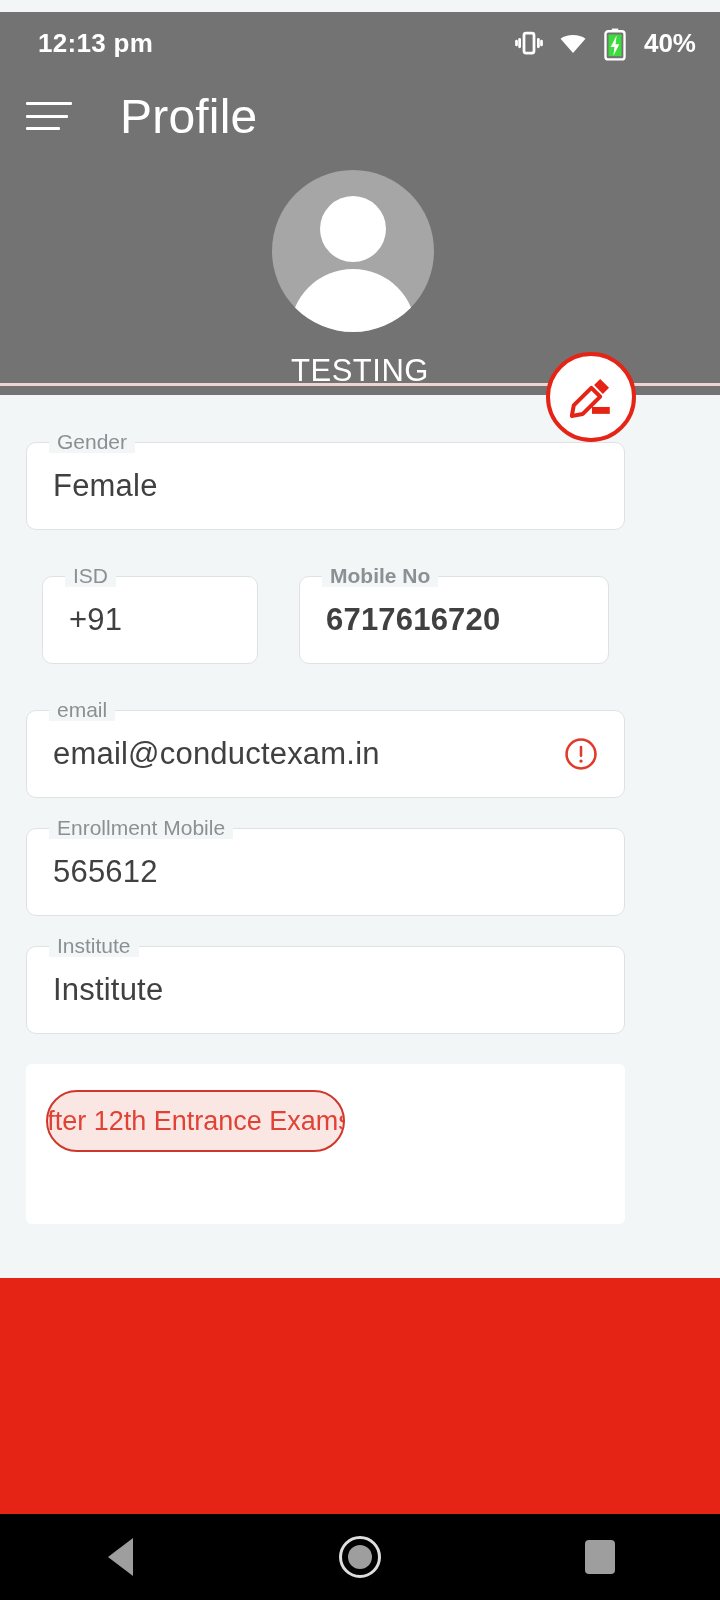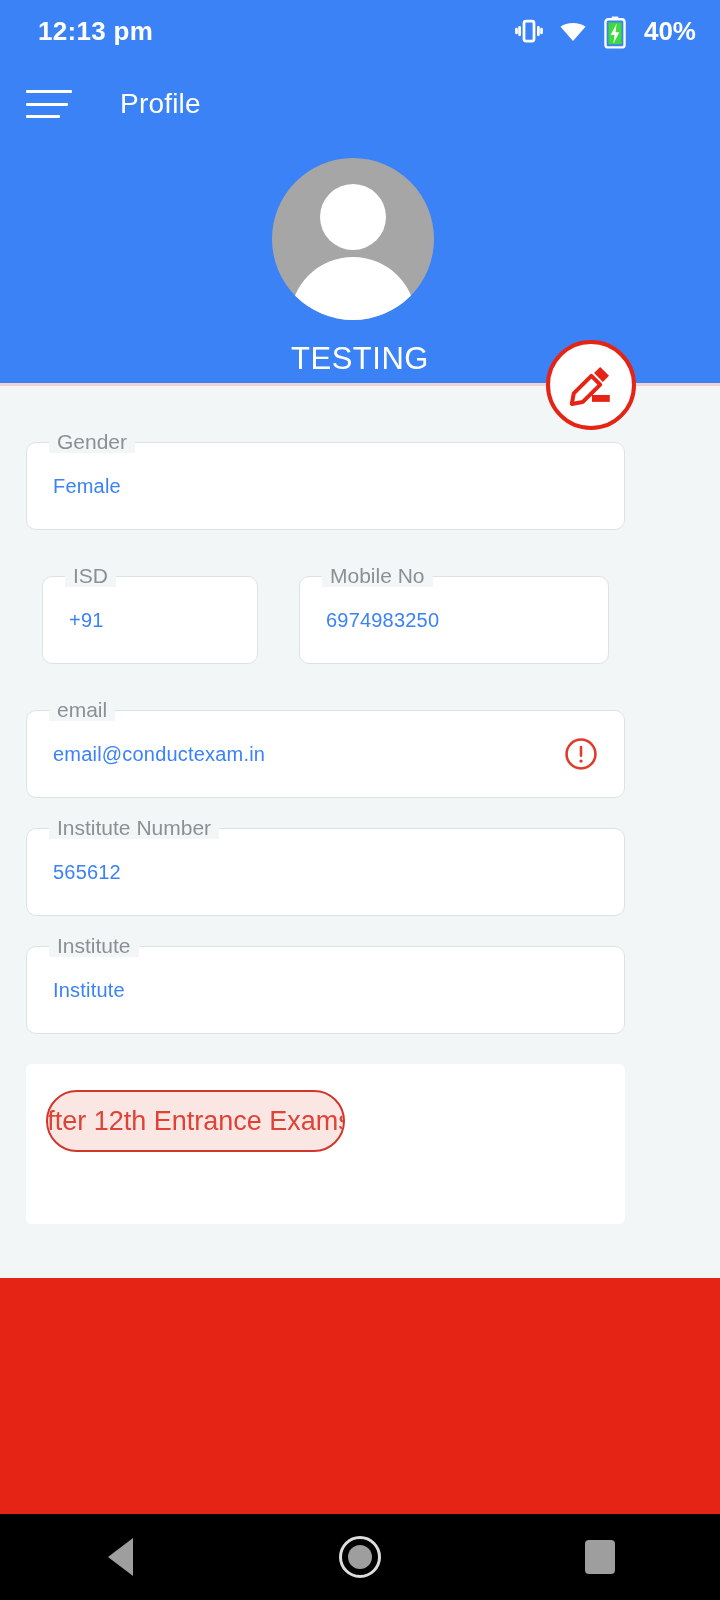--- a/index.html
+++ b/index.html
@@ -10,23 +10,23 @@
     overflow: hidden;
   }
   #app {
     position: relative;
     width: 720px; height: 1600px;
     background: #f2f6f7;
   }
 
   
   .header {
-    position: absolute; top: 0; left: 0;
+    position: absolute; top: 12px; left: 0;
     width: 720px; height: 383px;
-    background: #3b82f6;
+    background: #737373;
     overflow: visible;
   }
   .header-underline {
     position: absolute; top: 383px; left: 0;
     width: 720px; height: 3px;
     background: #f0d4d1;
   }
 
   
   .statusbar {
@@ -60,21 +60,21 @@
     width: 46px; height: 34px;
     display: flex; flex-direction: column; justify-content: space-between;
     padding: 3px 0;
     cursor: pointer;
   }
   .hamburger span { display:block; height: 3px; background: #ffffff; border-radius: 1px; }
   .hamburger span:nth-child(1) { width: 46px; }
   .hamburger span:nth-child(2) { width: 42px; }
   .hamburger span:nth-child(3) { width: 34px; }
   .appbar-title {
-    color: #ffffff; font-size: 28px; font-weight: 400;
+    color: #ffffff; font-size: 48px; font-weight: 400;
     margin-left: 48px; letter-spacing: .2px;
   }
 
   
   .avatar-wrap {
     position: absolute; top: 158px; left: 272px;
     width: 162px; height: 162px;
   }
   .avatar {
     width: 162px; height: 162px; border-radius: 50%;
@@ -128,35 +128,35 @@
   .field.in-row { margin: 16px; }
   .field-label {
     position: absolute; top: -12px; left: 22px;
     background: #f2f6f7;
     padding: 0 8px;
     font-size: 21px; color: #8b9094;
     line-height: 22px;
     white-space: nowrap;
   }
   .field-value {
-    font-size: 20px; color: #3b82f6;
+    font-size: 31px; color: #404040;
     letter-spacing: .2px;
     white-space: nowrap; overflow: hidden;
   }
   .field-error-icon {
     position: absolute; right: 26px; top: 50%;
     transform: translateY(-50%);
     width: 34px; height: 34px;
   }
   .field-error-icon svg { width: 34px; height: 34px; display:block; }
 
   .first-field { margin-top: 56px; }
 
   .isd-field { width: 216px; flex: 0 0 216px; }
-  .mobile-field { flex: 1 1 auto; }
+  .mobile-field { flex: 1 1 auto; font-weight: bold; }
 
   
   .courses-card {
     margin: 0 26px;
     background: #ffffff;
     border-radius: 6px;
     padding: 26px 0 30px 0;
     min-height: 160px;
   }
   .courses-title {
@@ -278,40 +278,40 @@
       <span class="field-value">Female</span>
     </div>
 
     <div class="field-row">
       <div class="field in-row isd-field">
         <span class="field-label">ISD</span>
         <span class="field-value">+91</span>
       </div>
       <div class="field in-row mobile-field">
         <span class="field-label">Mobile No</span>
-        <span class="field-value">6974983250</span>
+        <span class="field-value">6717616720</span>
       </div>
     </div>
 
     <div style="height:30px"></div>
 
     <div class="field">
       <span class="field-label">email</span>
       <span class="field-value">email@conductexam.in</span>
       <span class="field-error-icon">
         <svg viewBox="0 0 24 24">
           <circle cx="12" cy="12" r="10.2" fill="none" stroke="#e03a2b" stroke-width="1.8"></circle>
           <rect x="11.1" y="6.2" width="1.8" height="8" rx="0.9" fill="#e03a2b"></rect>
           <circle cx="12" cy="17" r="1.2" fill="#e03a2b"></circle>
         </svg>
       </span>
     </div>
 
     <div class="field">
-      <span class="field-label">Institute Number</span>
+      <span class="field-label">Enrollment Mobile</span>
       <span class="field-value">565612</span>
     </div>
 
     <div class="field">
       <span class="field-label">Institute</span>
       <span class="field-value">Institute</span>
     </div>
 
     <div class="courses-card">
       <div class="chips">

